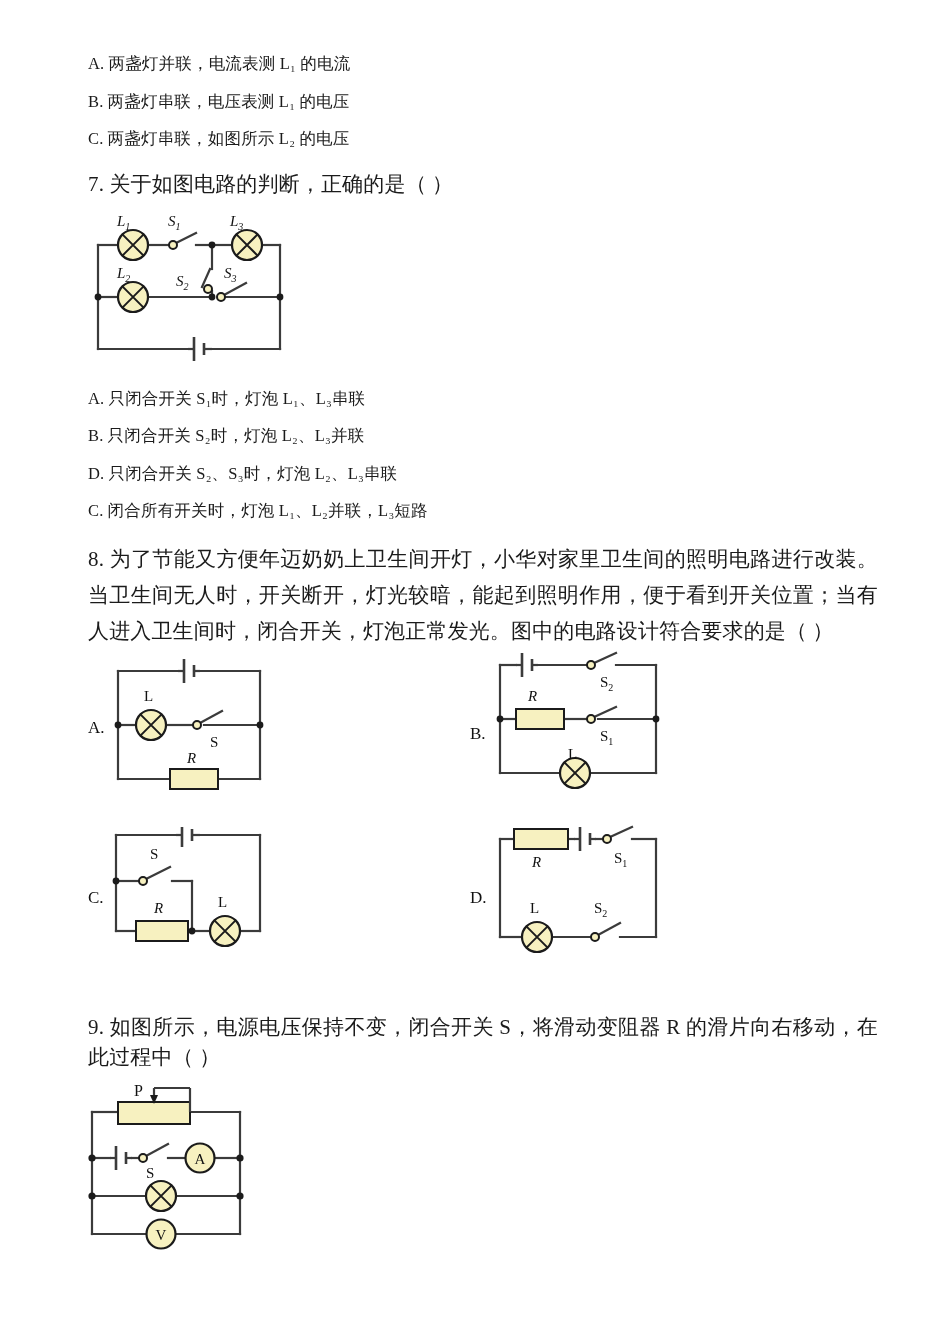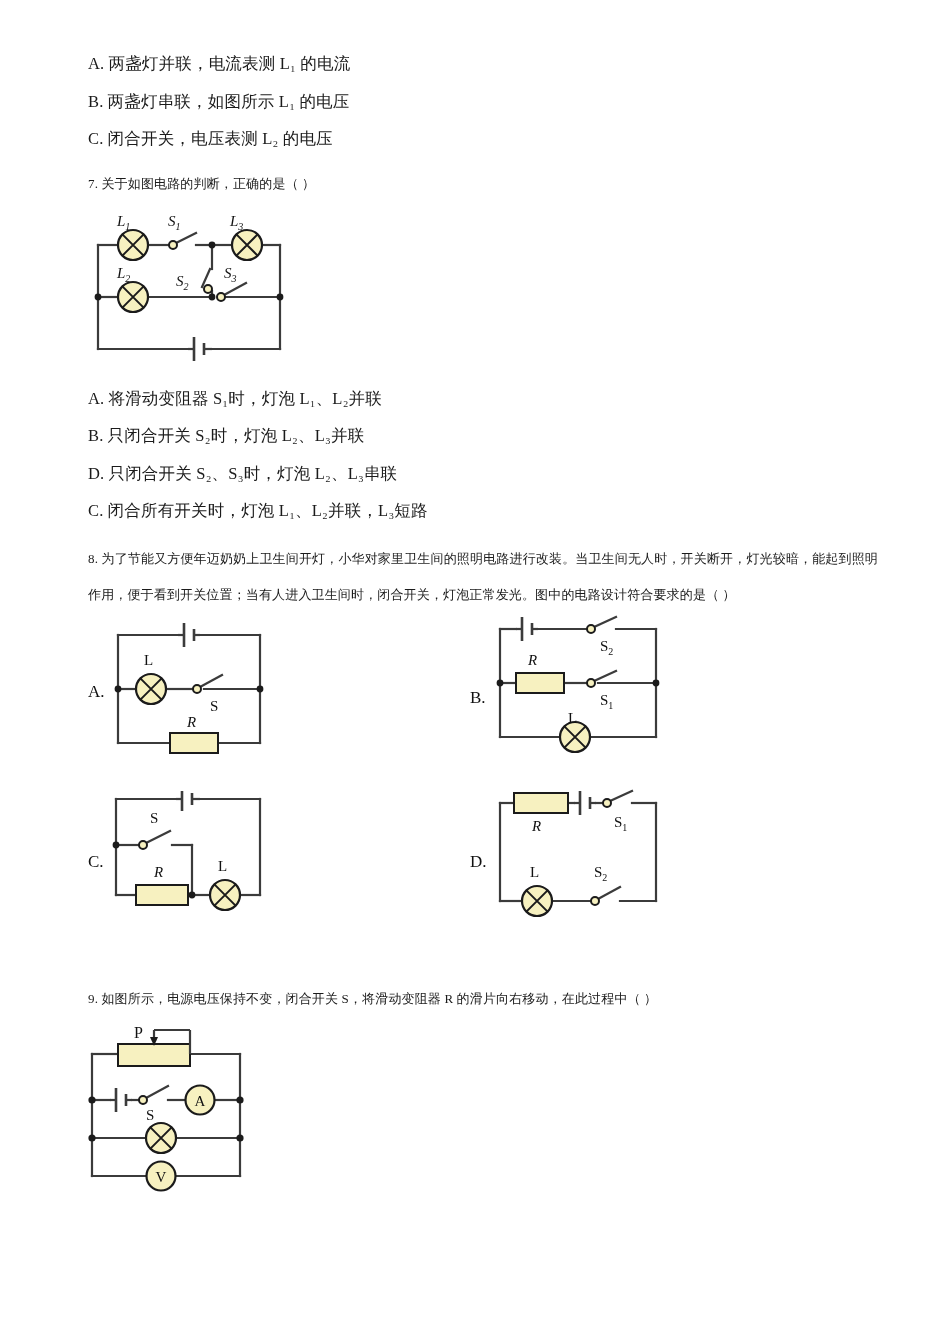--- a/index.html
+++ b/index.html
@@ -32,21 +32,21 @@
     line-height: 1.0;
     margin: 0 0 21px 0;
     letter-spacing: 0.2px;
     white-space: nowrap;
   }
   .opt-line .lbl {
     font-family: "Liberation Serif", serif;
     margin-right: 4px;
   }
   .q-text {
-    font-size: 13px;
+    font-size: 21px;
     line-height: 36px;
     margin: 0;
     text-align: justify;
     letter-spacing: 0.15px;
   }
   .q-block { margin-top: 2px; }
   .fig { position: relative; }
   .fig svg { display: block; }
   .row-figs {
     position: relative;
@@ -62,24 +62,24 @@
 <body>
 
 <div class="page">
   <div class="content">
 
     <div>
       <p class="opt-line">
         <span class="lbl">A.</span><span>两盏灯并联，电流表测 L₁ 的电流</span>
       </p>
       <p class="opt-line">
-        <span class="lbl">B.</span><span>两盏灯串联，如图所示 L₁ 的电压</span>
+        <span class="lbl">B.</span><span>两盏灯串联，电压表测 L₁ 的电压</span>
       </p>
       <p class="opt-line">
-        <span class="lbl">C.</span><span>闭合开关，电压表测 L₂ 的电压</span>
+        <span class="lbl">C.</span><span>两盏灯串联，如图所示 L₂ 的电压</span>
       </p>
     </div>
 
     <div class="q-block" style="margin-top:6px;">
       <p class="q-text" style="line-height:30px;">
         <span>7.</span>
         <span>关于如图电路的判断，正确的是（      ）</span>
       </p>
 
       <div class="fig" style="margin-top:8px; margin-left:-4px;font-style:italic;">
@@ -153,21 +153,21 @@
           <text x="33" y="71" font-size="15">L<tspan font-size="10" dy="4">2</tspan></text>
           <text x="146" y="19" font-size="15">L<tspan font-size="10" dy="4">3</tspan></text>
           <text x="84" y="19" font-size="15">S<tspan font-size="10" dy="4">1</tspan></text>
           <text x="92" y="79" font-size="15">S<tspan font-size="10" dy="4">2</tspan></text>
           <text x="140" y="71" font-size="15">S<tspan font-size="10" dy="4">3</tspan></text>
         </svg>
       </div>
 
       <div style="margin-top:24px;">
         <p class="opt-line">
-          <span class="lbl">A.</span><span>将滑动变阻器 S₁时，灯泡 L₁、L₂并联</span>
+          <span class="lbl">A.</span><span>只闭合开关 S₁时，灯泡 L₁、L₃串联</span>
         </p>
         <p class="opt-line">
           <span class="lbl">B.</span><span>只闭合开关 S₂时，灯泡 L₂、L₃并联</span>
         </p>
         <p class="opt-line">
           <span class="lbl">D.</span><span>只闭合开关 S₂、S₃时，灯泡 L₂、L₃串联</span>
         </p>
         <p class="opt-line">
           <span class="lbl">C.</span><span>闭合所有开关时，灯泡 L₁、L₂并联，L₃短路</span>
         </p>
@@ -337,21 +337,21 @@
             <text x="0" y="78" font-size="17">D.</text>
             <text x="62" y="42" font-size="15" font-style="italic">R</text>
             <text x="144" y="38" font-size="15">S<tspan font-size="10" dy="4">1</tspan></text>
             <text x="60" y="88" font-size="15">L</text>
             <text x="124" y="88" font-size="15">S<tspan font-size="10" dy="4">2</tspan></text>
           </svg>
         </div>
       </div>
     </div>
 
-    <div class="q-block" style="margin-top:28px;">
+    <div class="q-block" style="margin-top:20px;">
       <p class="q-text" style="line-height:30px;">
         <span>9.</span>
         <span>如图所示，电源电压保持不变，闭合开关 S，将滑动变阻器 R 的滑片向右移动，在此过程中（      ）</span>
       </p>
 
       <div class="fig" style="margin-top:10px; margin-left:-16px;">
         <svg width="210" height="175" viewBox="0 0 210 175">
           <g stroke="#3b3b3b" stroke-width="2.2" fill="none" stroke-linecap="square">
 
             <path d="M20 30 L20 152"></path>

